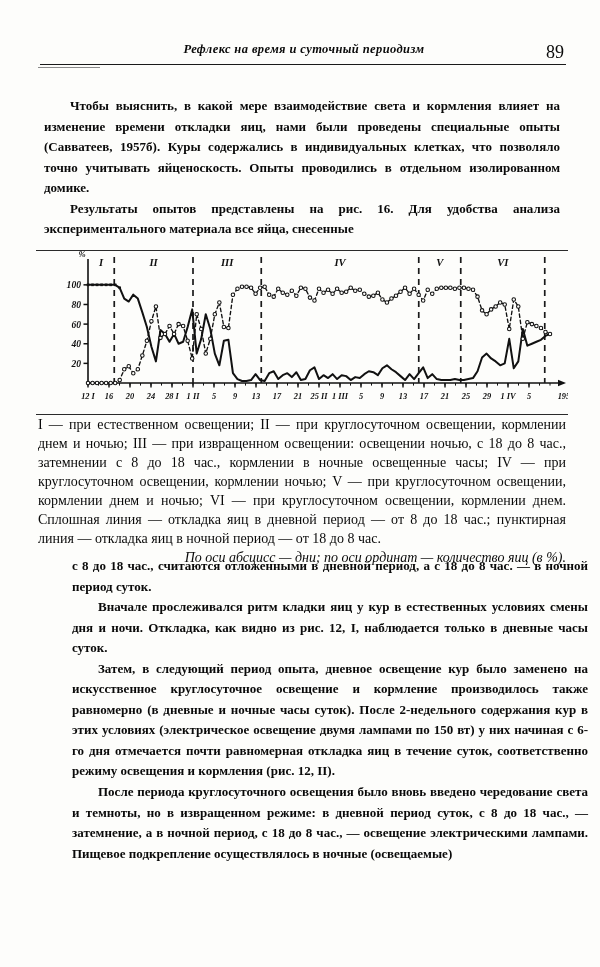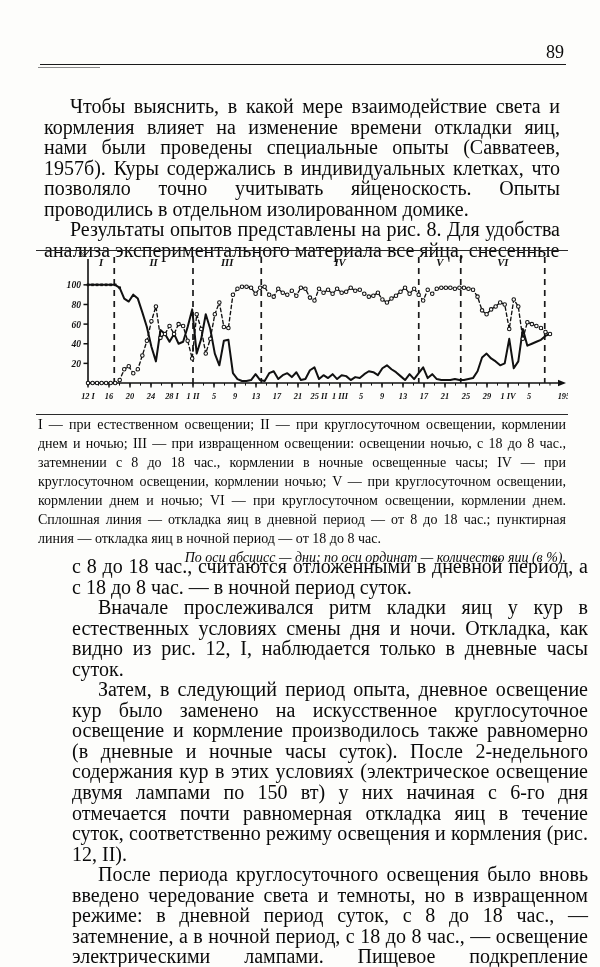--- a/index.html
+++ b/index.html
@@ -64,27 +64,28 @@
     background: #8a8a8a;
   }
 
   
   .bodycol {
     position: absolute;
     left: 44px;
     width: 516px;
   }
   .para {
-    font-size: 20px;
+    font-size: 13px;
     line-height: 20.55px;
     text-align: justify;
     text-justify: inter-word;
     margin: 0;
     text-indent: 26px;
     hyphens: manual;
+    font-weight: bold;
   }
   .para.cont { text-indent: 0; }
 
   #block-top { top: 96px; }
   #block-bottom { top: 556px; margin-left: 28px; }
 
   
   .figure {
     position: absolute;
     left: 36px;
@@ -135,27 +136,28 @@
   .y-label { font-size: 9.6px; }
   .period-label { font-size: 10.6px; }
   .pct-label { font-size: 8.6px; }
 </style>
 </head>
 <body>
 
 <div class="page">
 
   <div class="runhead">
+    <div class="runhead-title">Рефлекс на время и суточный периодизм</div>
     <div class="runhead-folio">89</div>
   </div>
   <div class="runhead-rule"></div>
 
   <div class="bodycol" id="block-top">
     <p class="para">Чтобы выяснить, в какой мере взаимодействие света и кормления влияет на изменение времени откладки яиц, нами были проведены специальные опыты (Савватеев, 1957б). Куры содержались в индивидуальных клетках, что позволяло точно учитывать яйценоскость. Опыты проводились в отдельном изолированном домике.</p>
-    <p class="para">Результаты опытов представлены на рис. 8. Для удобства анализа экспериментального материала все яйца, снесенные</p>
+    <p class="para">Результаты опытов представлены на рис. 16. Для удобства анализа экспериментального материала все яйца, снесенные</p>
   </div>
 
   <div class="figure">
     <div class="figure-rule"></div>
 
     <div class="chart-wrap">
       <svg id="chart-svg" width="532" height="163" viewBox="0 0 532 163">
           <g>
             <line x1="52" y1="8" x2="52" y2="132" stroke="#111" stroke-width="1.6"></line>
             <line x1="52" y1="132" x2="522" y2="132" stroke="#111" stroke-width="1.6"></line>

